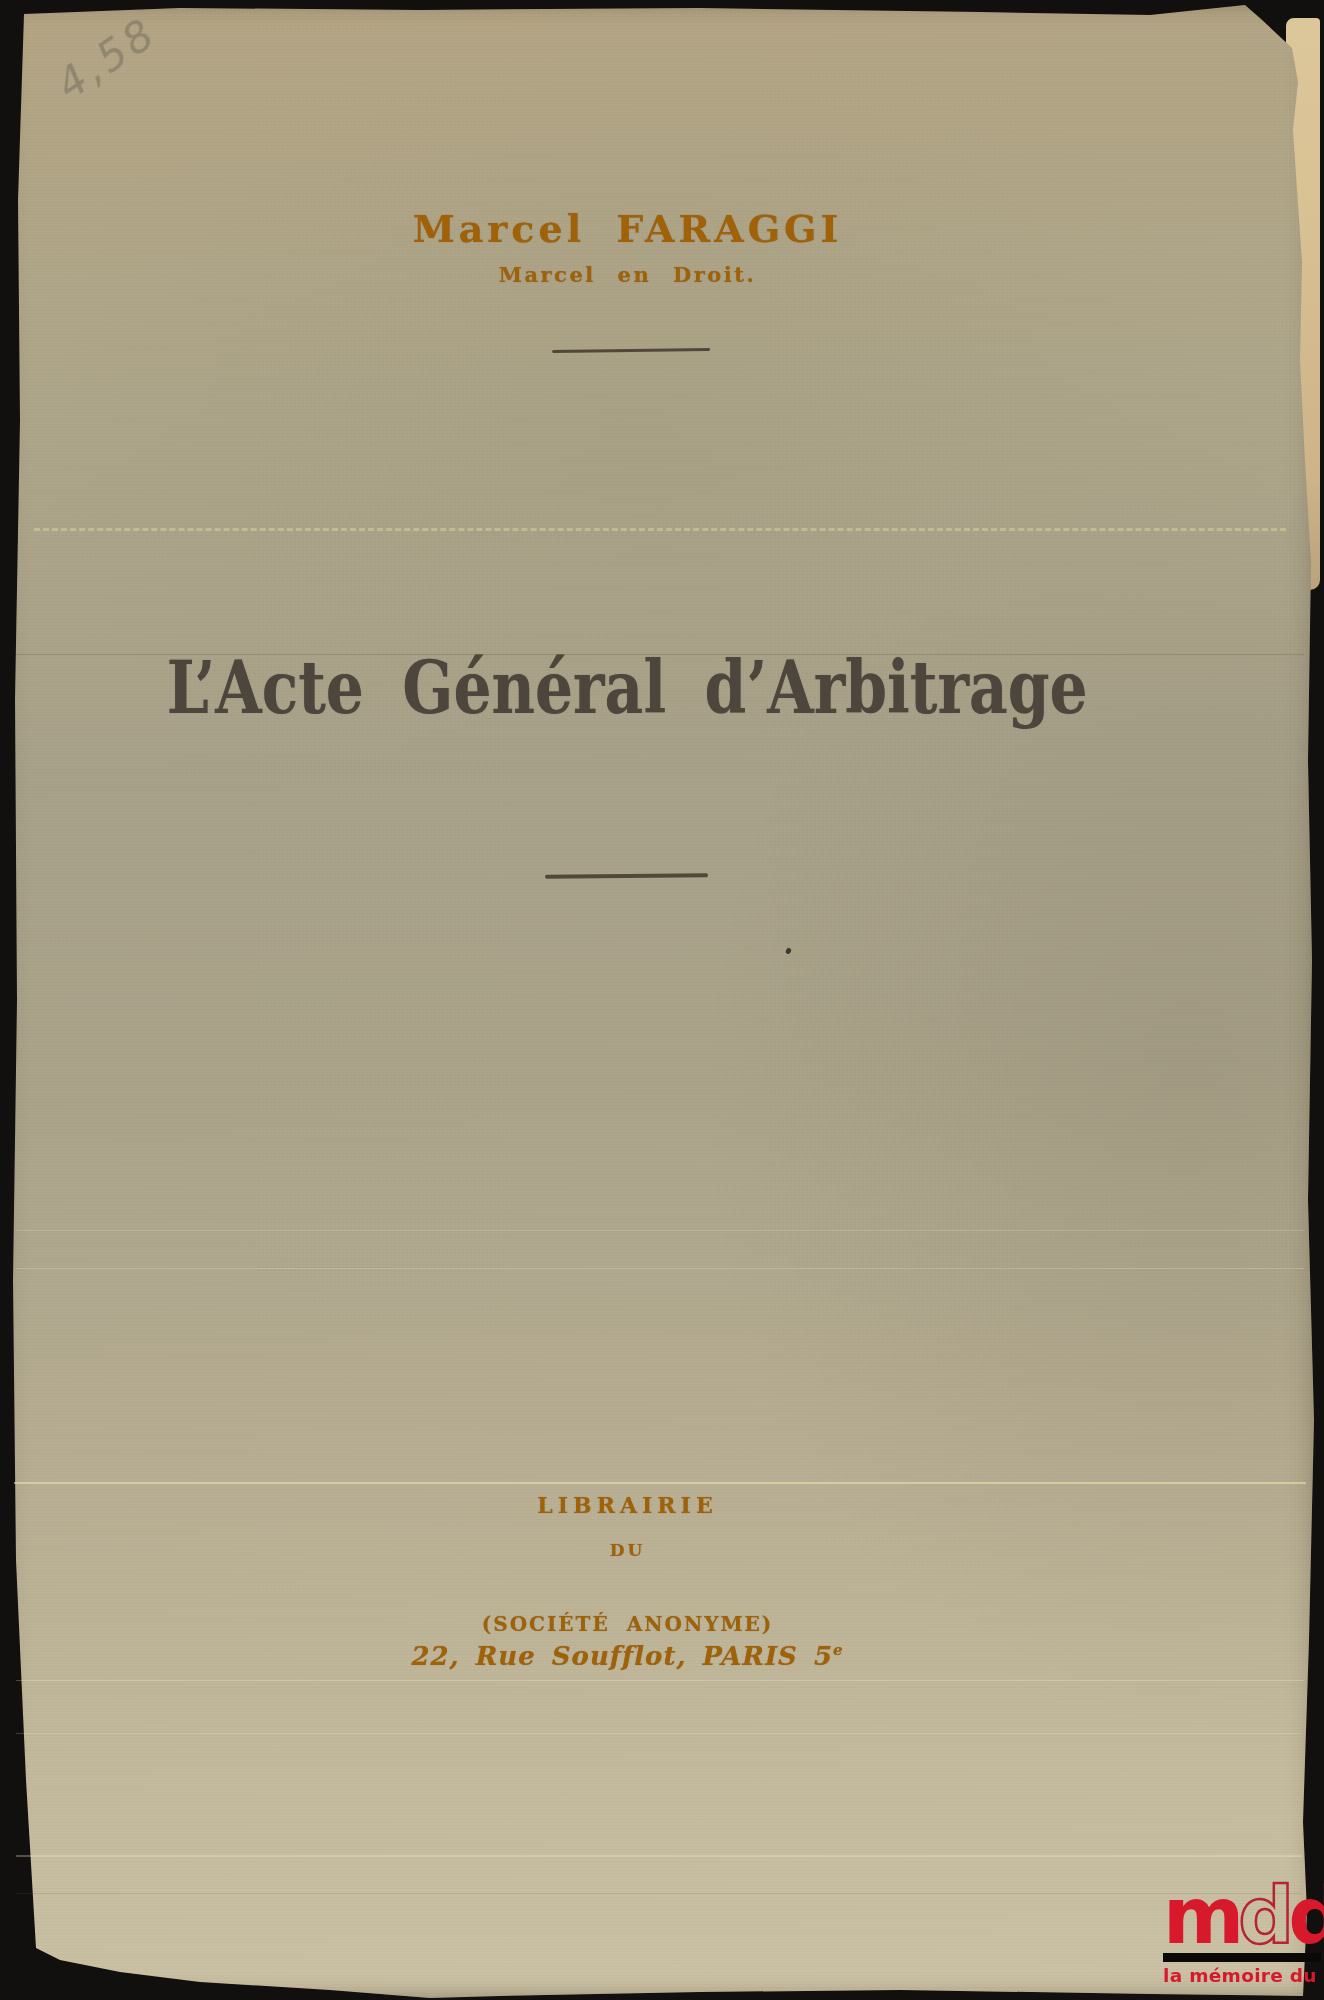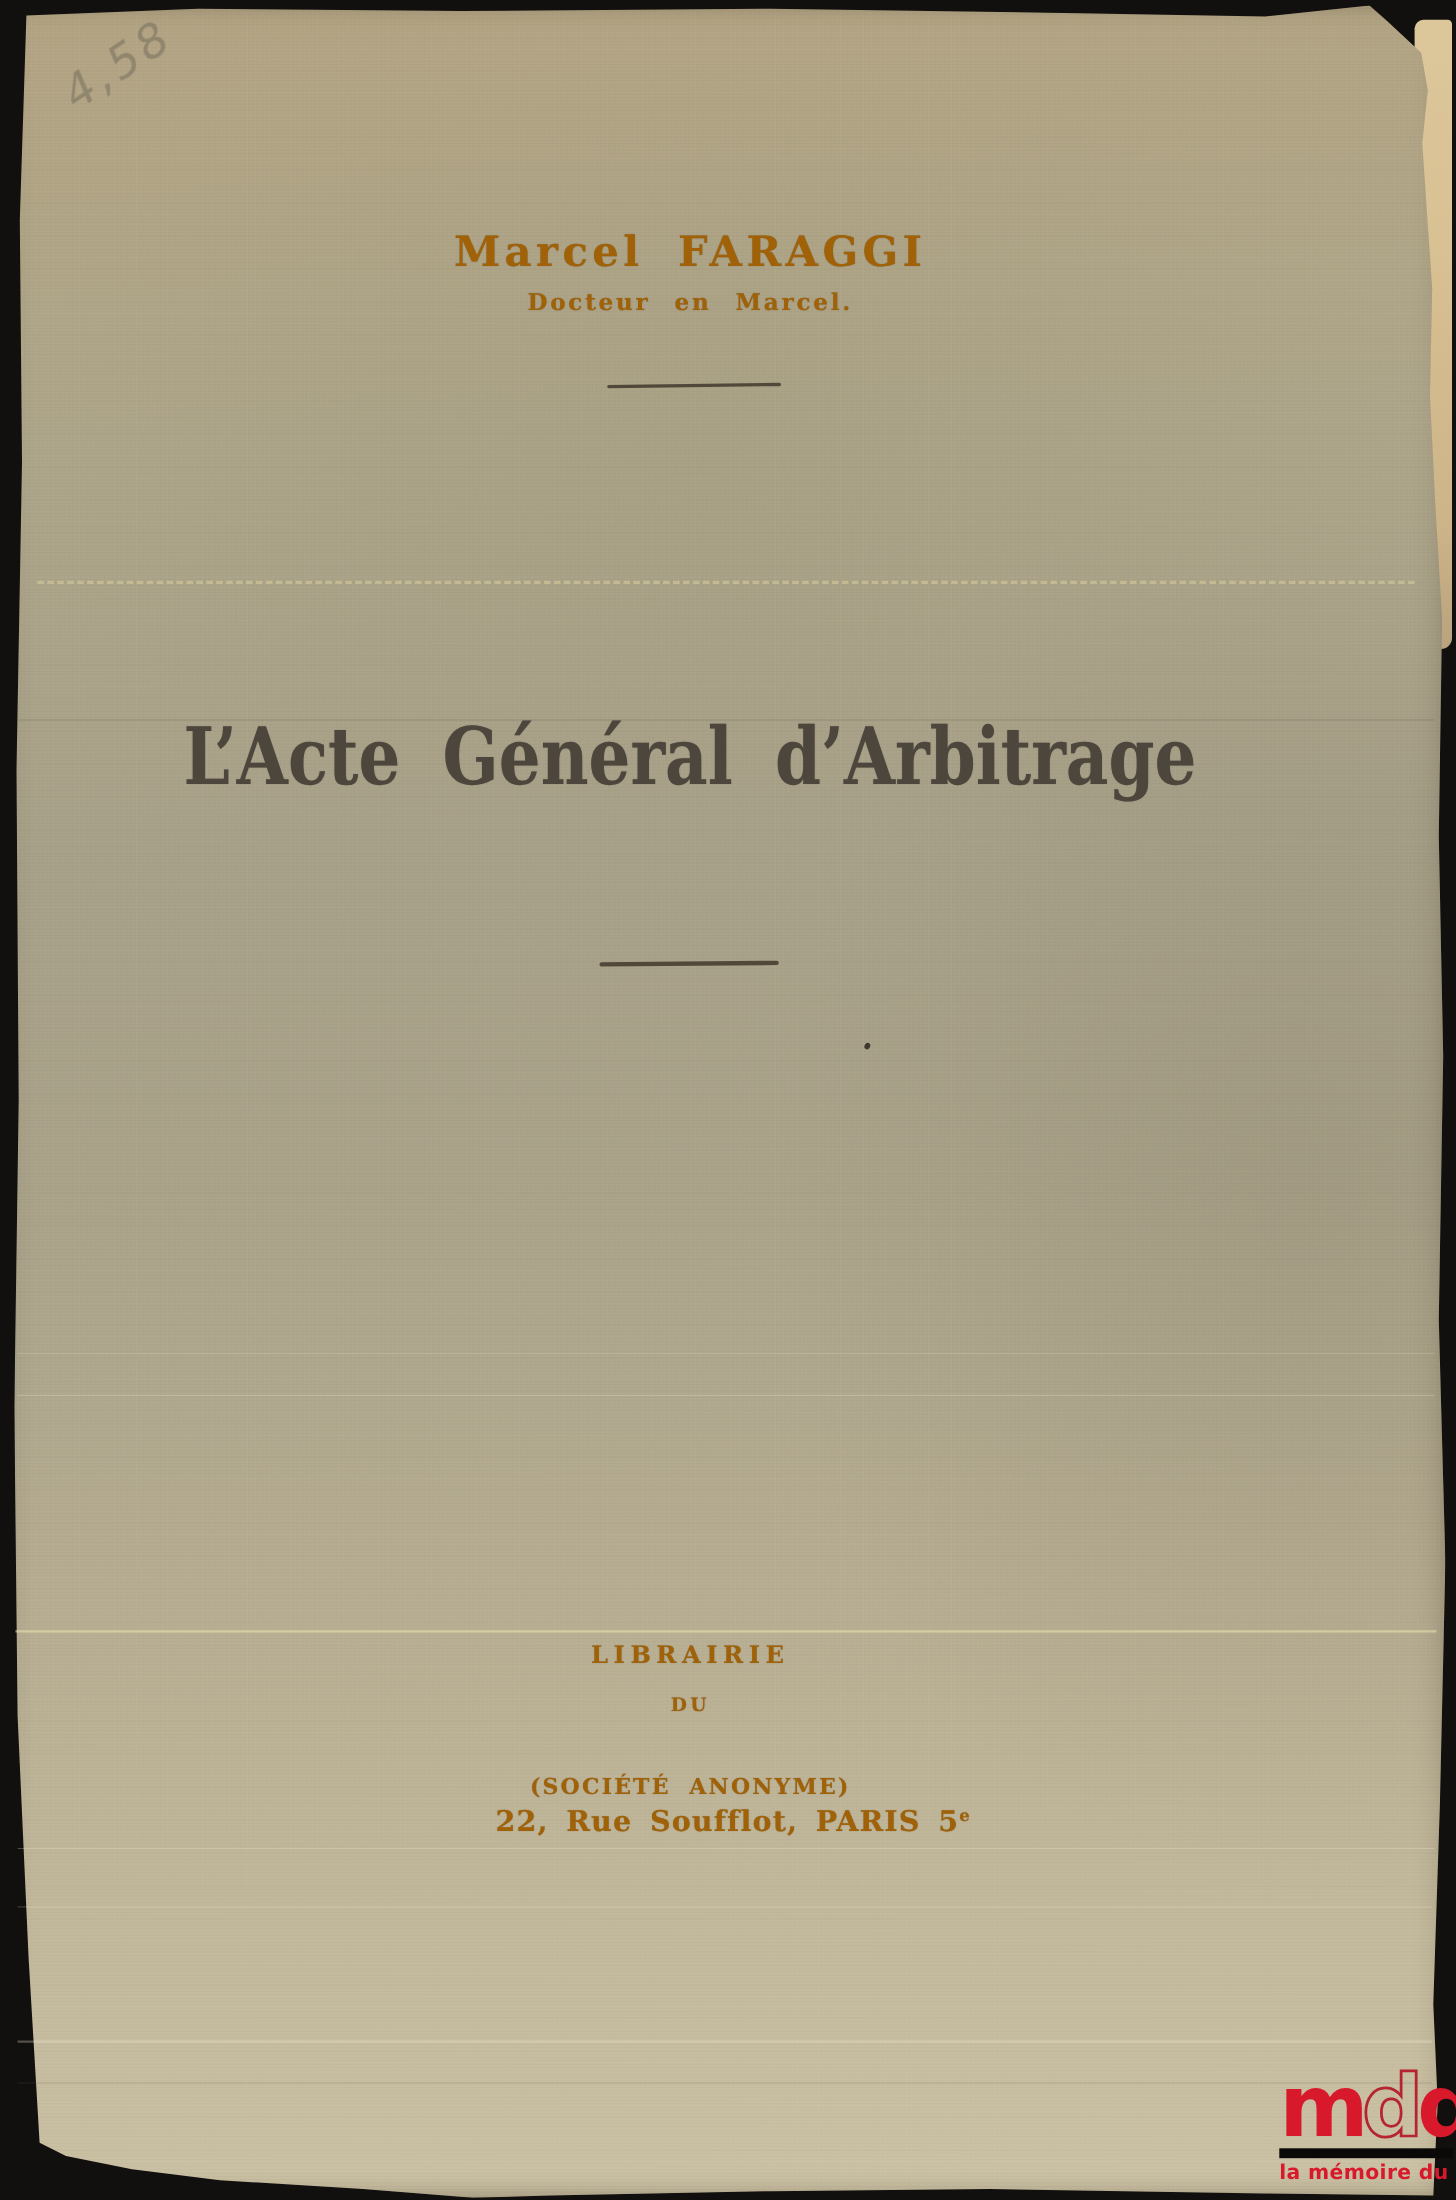--- a/index.html
+++ b/index.html
@@ -113,21 +113,21 @@
     width: 5px; height: 6px;
     background: #3e382f; border-radius: 45% 55% 50% 50%;
     transform: rotate(28deg);
     z-index: 4;
   }
 
   .imprint-librairie { top: 1492px; font-weight: bold; font-size: 22px; letter-spacing: 5px; }
   .imprint-du        { top: 1540px; font-weight: bold; font-size: 17px; letter-spacing: 3px; }
   .imprint-name      { top: 1570px; font-size: 32px; letter-spacing: 7px; word-spacing: 26px; }
   .imprint-societe   { top: 1612px; font-weight: bold; font-size: 20px; letter-spacing: 2px; word-spacing: 8px; }
-  .imprint-address   { top: 1641px; font-weight: bold; font-size: 26px; letter-spacing: 1px; word-spacing: 6px; padding-left: 39px; }
+  .imprint-address   { top: 1641px; font-weight: bold; font-style: italic; font-size: 26px; letter-spacing: 1px; word-spacing: 6px; }
   .imprint-address sup { font-size: 15px; }
   .imprint-year      { top: 1687px; font-weight: bold; font-size: 22px; letter-spacing: 2px; }
 
   .watermark {
     position: absolute;
     left: 1163px; top: 1886px;
     width: 161px;
     z-index: 6;
     text-align: left;
     font-family: "DejaVu Sans", sans-serif;
@@ -173,21 +173,21 @@
   <div class="crease above-imprint"></div>
   <div class="crease low-1"></div>
   <div class="crease low-2"></div>
   <div class="crease low-3"></div>
   <div class="crease low-4"></div>
 
   <div class="pencil-mark">4,58</div>
 
   <div class="centered-row author-name ink">Marcel FARAGGI</div>
 
-  <div class="centered-row author-degree ink">Docteur en Marcel.</div>
+  <div class="centered-row author-degree ink">Marcel en Droit.</div>
 
   <div class="rule rule-author"></div>
 
   <div class="centered-row book-title ink">L’Acte Général d’Arbitrage</div>
 
   <div class="rule rule-title"></div>
 
   <div class="ink-speck"></div>
 
   <div class="centered-row imprint-librairie ink">LIBRAIRIE</div>

